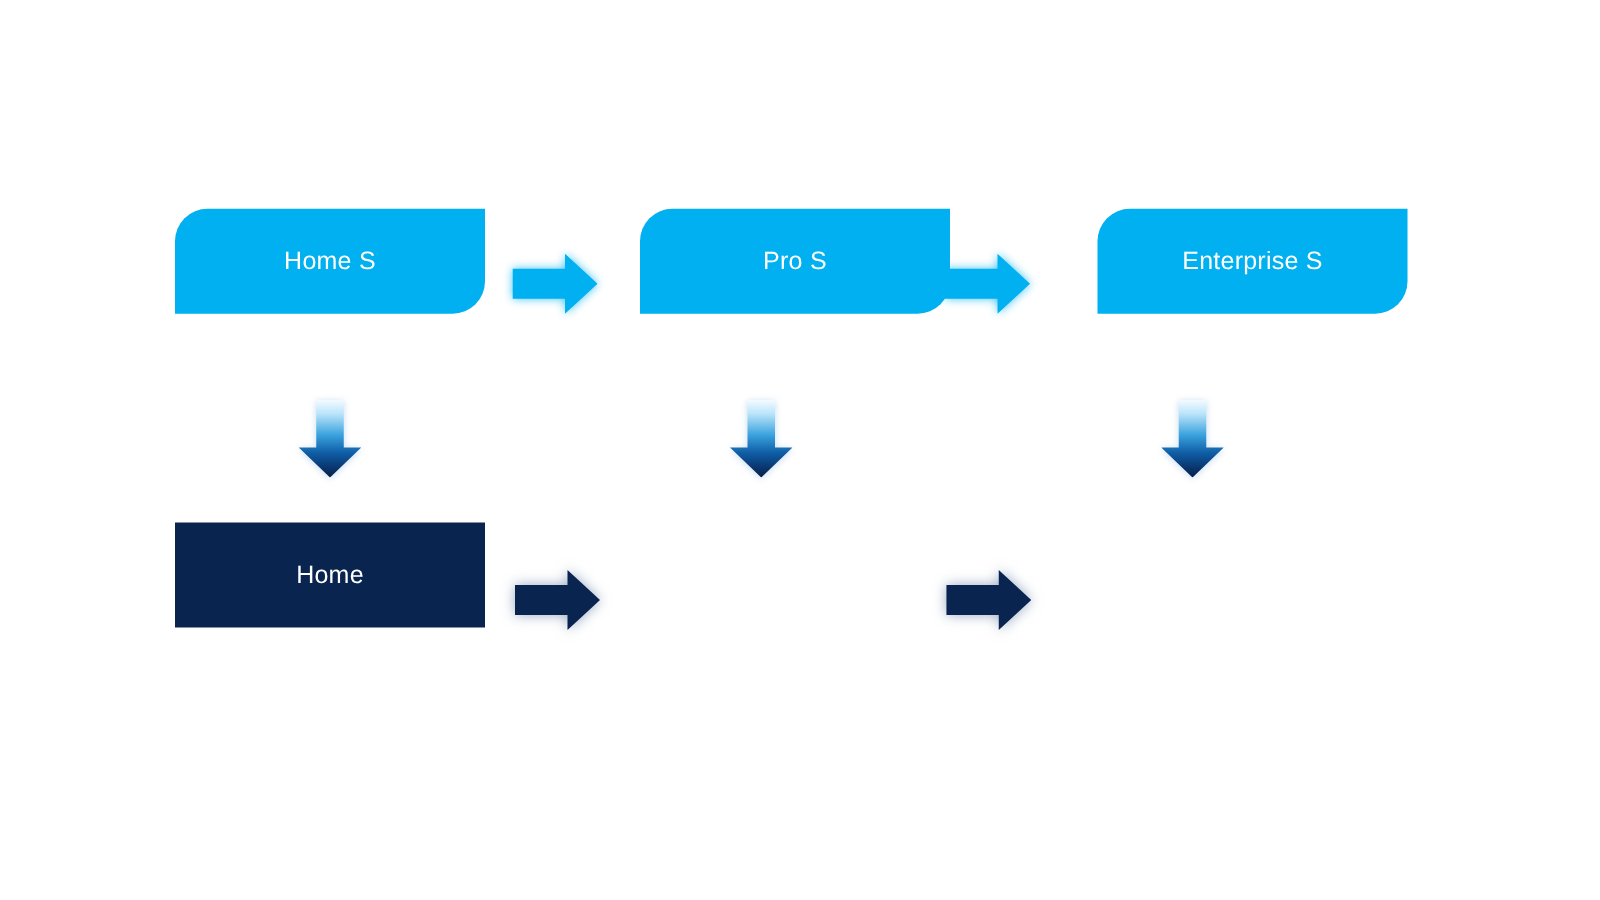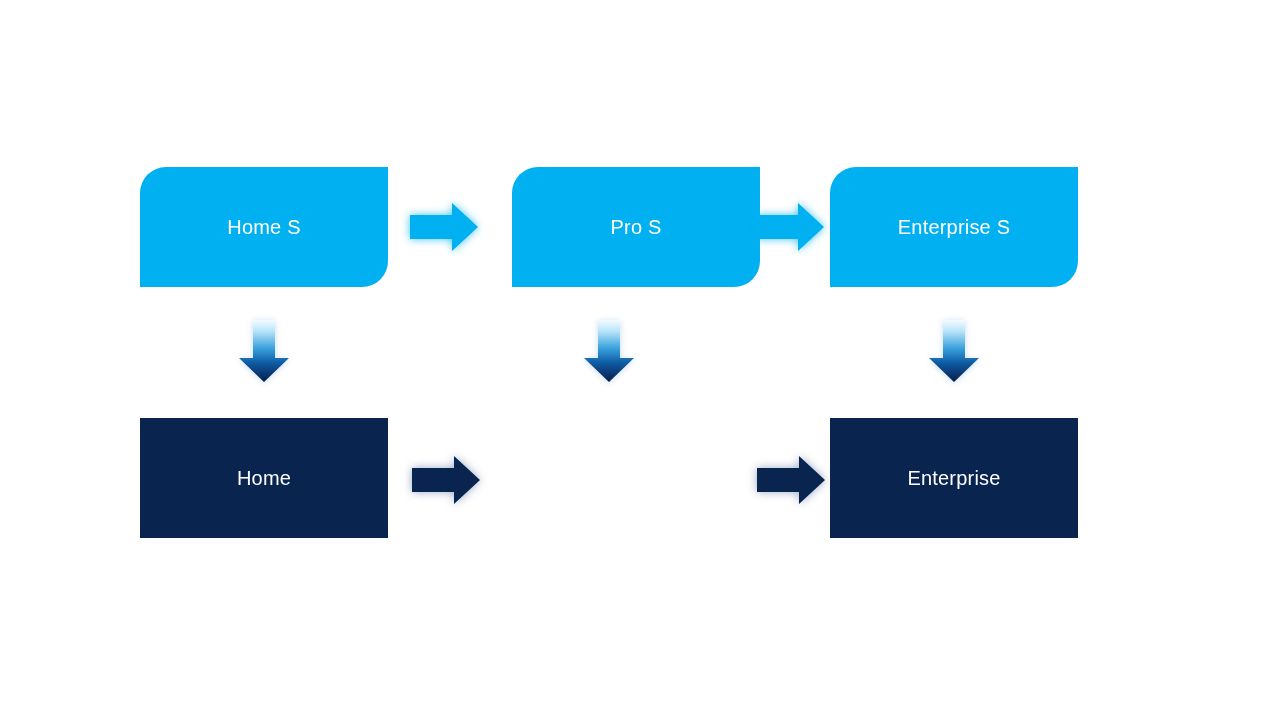--- a/index.html
+++ b/index.html
@@ -11,21 +11,21 @@
     position: relative;
     width: 1280px;
     height: 720px;
     background: var(--background, #ffffff);
     font-family: "Liberation Sans", sans-serif;
     overflow: hidden;
   }
   .box {
     position: absolute;
     width: 248px;
-    height: 120px;
+    height: 84px;
     display: flex;
     align-items: center;
     justify-content: center;
     color: var(--text, #ffffff);
     font-size: 20px;
     font-weight: 400;
     letter-spacing: 0.2px;
     box-sizing: border-box;
   }
   .box.top-row {
@@ -33,21 +33,21 @@
     border-radius: 26px 0 26px 0;
     top: 167px;
   }
   .box.bottom-row {
     background: var(--primary-dark, #0A2450);
     border-radius: 0;
     top: 418px;
   }
   .col-0 { left: 140px; }
   .col-1 { left: 485px; margin-left: 27px; }
-  .col-2 { left: 830px; }
+  .col-2 { left: 878px; }
 
   .right-arrow {
     position: absolute;
     width: 68px;
     height: 48px;
   }
   .right-arrow.light { top: 203px; }
   .right-arrow.dark  { top: 456px; }
   .right-arrow.light svg { filter: drop-shadow(0 0 4px rgba(0, 176, 240, 0.75)); }
   .right-arrow.dark svg  { filter: drop-shadow(0 0 5px rgba(100, 125, 165, 0.65)); }
@@ -115,23 +115,20 @@
   </div>
   <div class="down-arrow" style="left:929px">
     <svg viewBox="0 0 50 62">
         <polygon fill="url(#downGrad)" points="14,0 36,0 36,38 50,38 25,62 0,38 14,38"></polygon>
       </svg>
   </div>
 
   <div class="box bottom-row col-0">
     <span>Home</span>
   </div>
-  <div class="box bottom-row col-2">
-    <span>Enterprise</span>
-  </div>
 
   <div class="right-arrow dark" style="left:412px">
     <svg viewBox="0 0 68 48">
         <polygon points="0,12 42,12 42,0 68,24 42,48 42,36 0,36"></polygon>
       </svg>
   </div>
   <div class="right-arrow dark" style="left:757px">
     <svg viewBox="0 0 68 48">
         <polygon points="0,12 42,12 42,0 68,24 42,48 42,36 0,36"></polygon>
       </svg>

